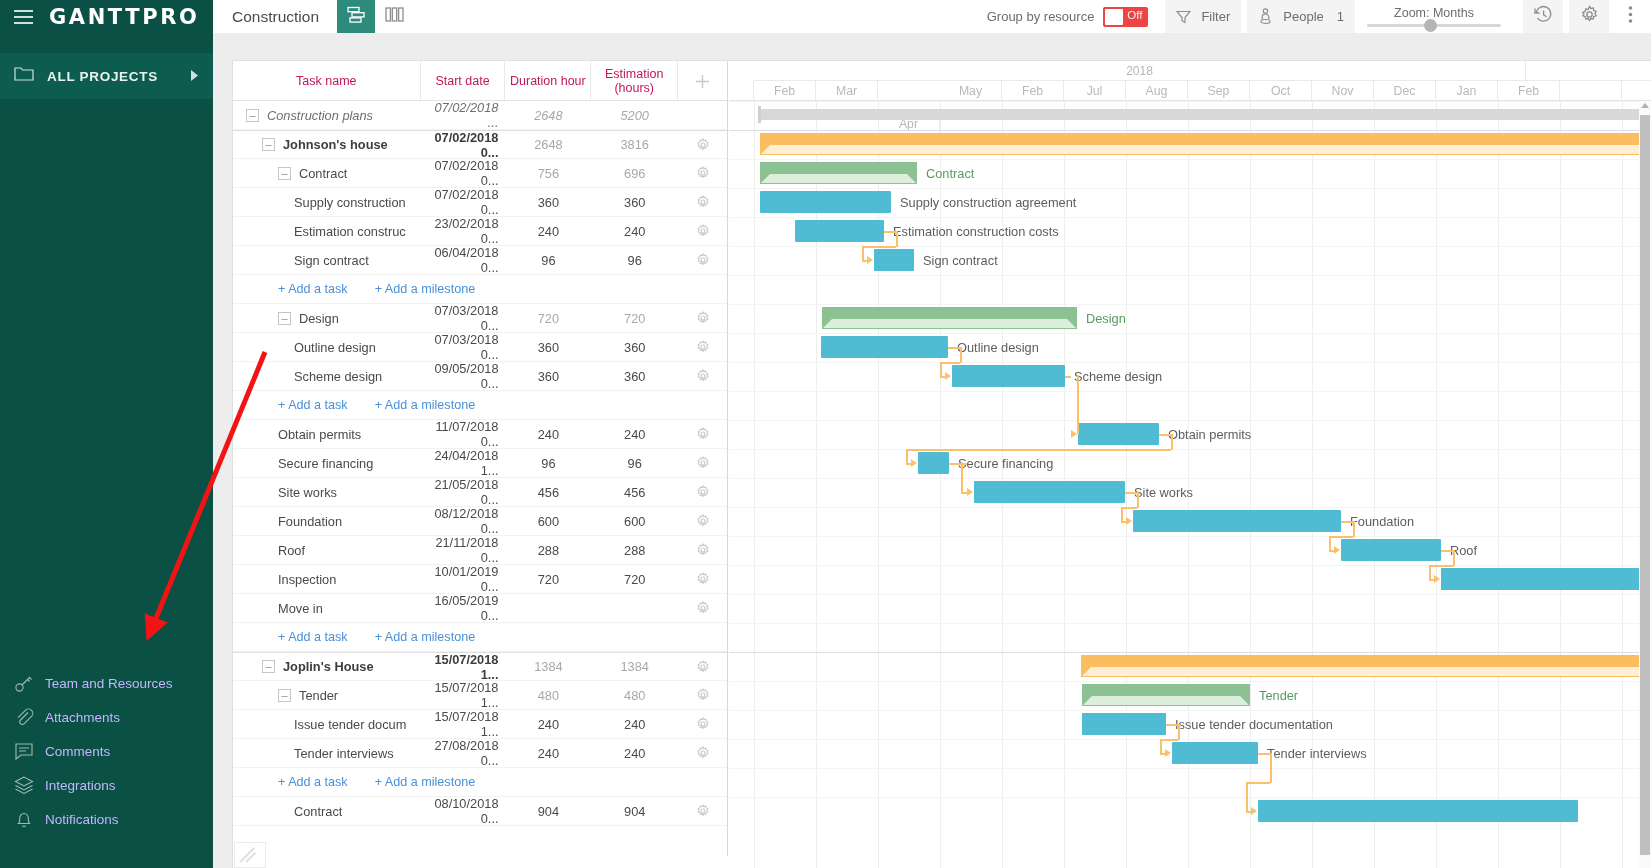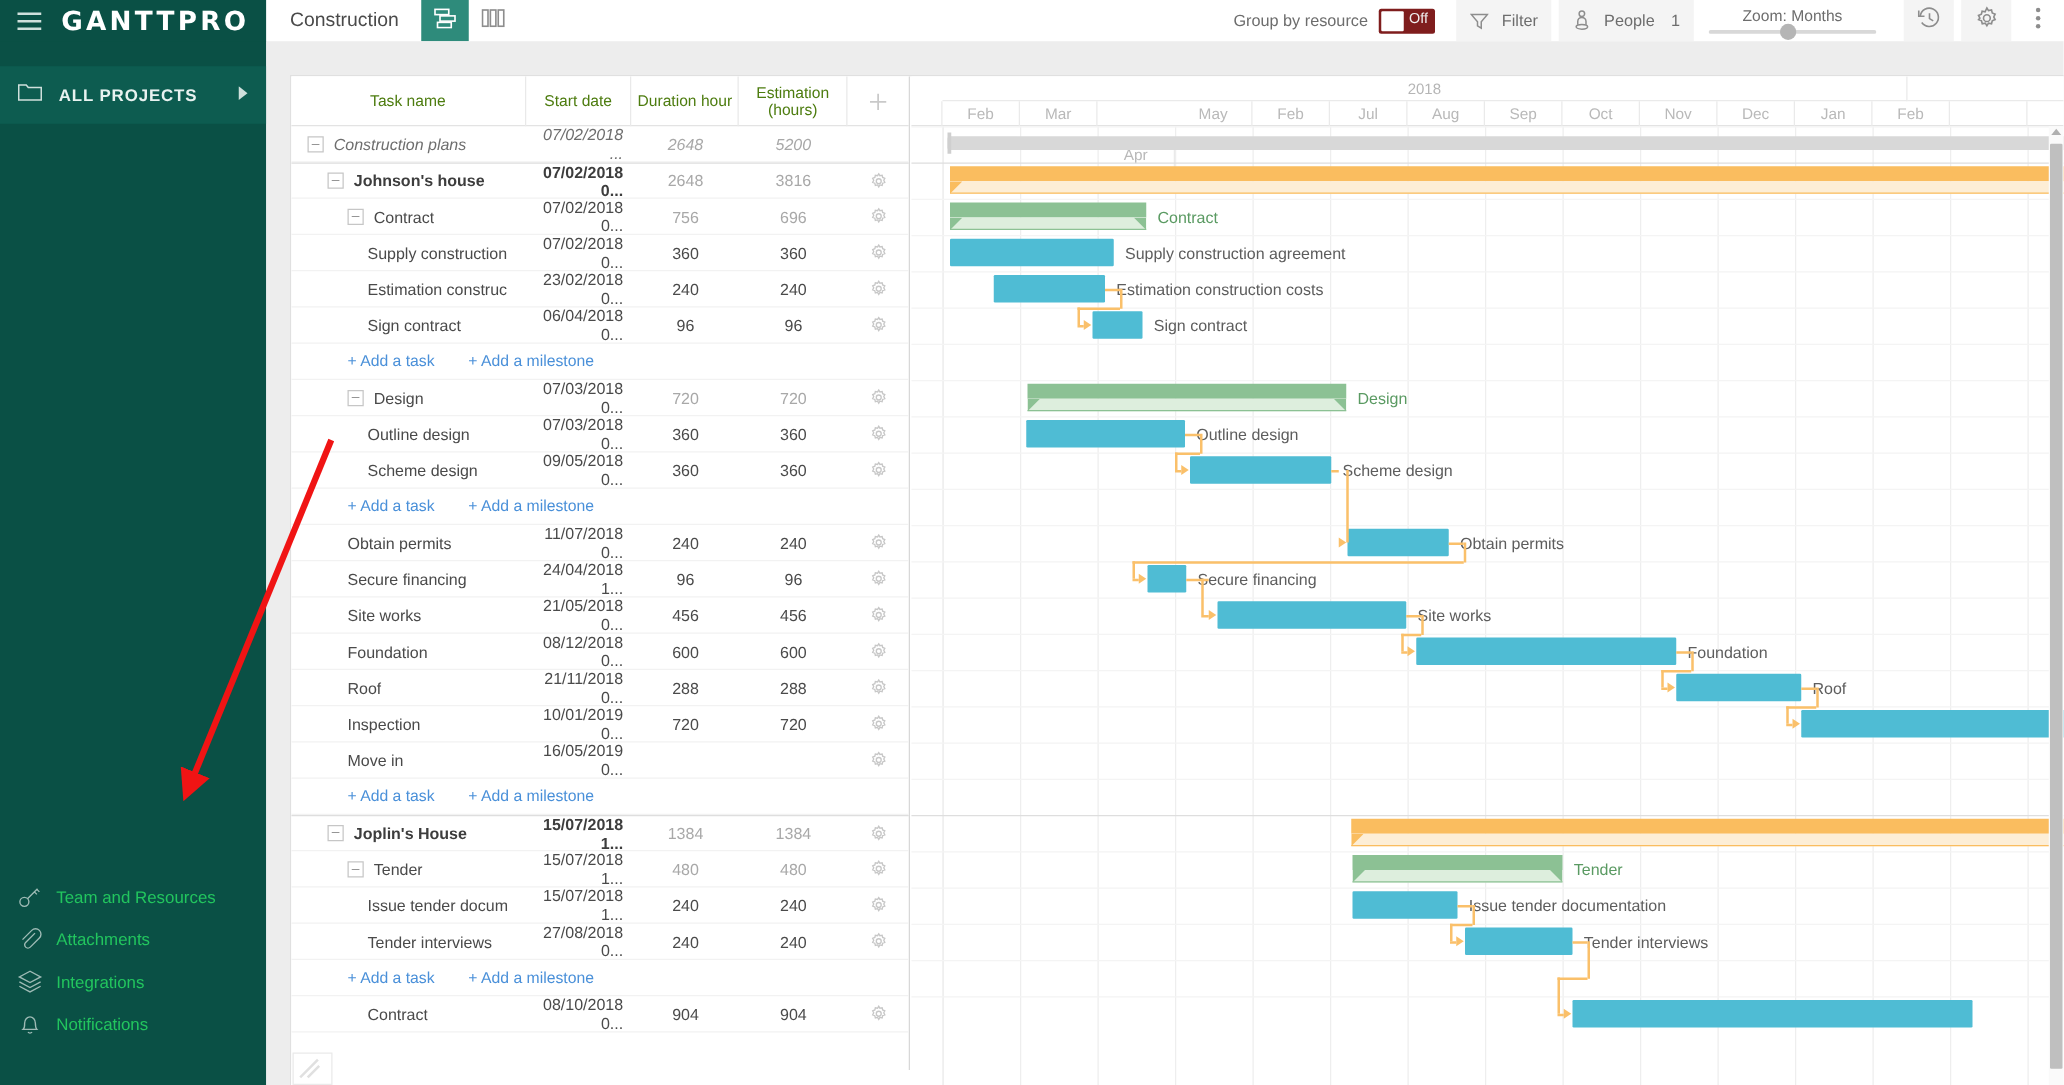--- a/index.html
+++ b/index.html
@@ -43,21 +43,21 @@
   }
   .sb-bottom { position: absolute; left: 0; bottom: 0; width: 213px; padding-bottom: 32px; }
   .sb-item {
     height: 34px; display: flex; align-items: center; padding-left: 10px; cursor: pointer;
   }
   .sb-item .sb-ico {
     width: 28px; display: flex; align-items: center; justify-content: center;
     opacity: .8;
   }
   .sb-item .sb-txt {
-    color: #22c55e; font-size: 13.5px; margin-left: 7px;
+    color: #c4b5fd; font-size: 13.5px; margin-left: 7px;
   }
 
   
   #topbar {
     position: absolute; left: 213px; top: 0; width: 1438px; height: 33px;
     background: #ffffff; display: flex; align-items: center;
   }
   #proj-title {
     color: #4a4a4a; font-size: 15.5px; margin-left: 19px; margin-right: 18px;
     white-space: nowrap;
@@ -72,21 +72,21 @@
   }
   .tb-group {
     display: flex; align-items: center; height: 33px;
     background: #f4f4f4; margin-left: 6px; padding: 0 11px; cursor: pointer;
     white-space: nowrap;
   }
   .tb-plain { background: transparent; }
   .tb-label { color: #6d6d6d; font-size: 13px; }
   .tb-count { color: #6d6d6d; font-size: 13px; margin-left: 13px; }
   .toggle {
-    width: 45px; height: 20px; background: #7f1d1d; border-radius: 2px;
+    width: 45px; height: 20px; background: #ef4444; border-radius: 2px;
     margin-left: 9px; position: relative; cursor: pointer;
   }
   .toggle .knob {
     position: absolute; left: 2px; top: 2px; width: 18px; height: 16px;
     background: #ffffff; border-radius: 1px;
   }
   .toggle .tg-off {
     position: absolute; right: 6px; top: 2px; color: #f0f0f0; font-size: 11.5px;
   }
   #zoomctl {
@@ -120,21 +120,21 @@
   }
 
   
   #grid {
     position: absolute; left: 0; top: 0; width: 495px; height: 100%;
     border-right: 1px solid #d8d8d8; background: #fff;
   }
   #grid-head { height: 40px; display: flex; border-bottom: 1px solid #e3e3e3; }
   .gh {
     display: flex; align-items: center; justify-content: center;
-    color: #4d7c0f; font-size: 12.5px; text-align: center; line-height: 14px;
+    color: #be185d; font-size: 12.5px; text-align: center; line-height: 14px;
     border-right: 1px solid #e9e9e9; height: 40px;
   }
   .gh.c-name { width: 188px; }
   .gh.c-start { width: 85px; }
   .gh.c-dur { width: 86px; }
   .gh.c-est { width: 87px; }
   .gh.c-add { width: 49px; border-right: none; }
 
   .grow {
     height: 29px; display: flex; align-items: center;
@@ -311,20 +311,29 @@
         </span>
         <span class="sb-txt">Team and Resources</span>
       </div>
       <div class="sb-item">
         <span class="sb-ico">
           <svg width="20" height="20" viewBox="0 0 20 20" fill="none" stroke="#c3d5d1" stroke-width="1.1">
             <path d="M14 5.5L6.5 13a2.6 2.6 0 003.7 3.7l7.3-7.3a4.3 4.3 0 10-6.1-6.1L4 10.7"></path>
           </svg>
         </span>
         <span class="sb-txt">Attachments</span>
+      </div>
+      <div class="sb-item">
+        <span class="sb-ico">
+          <svg width="20" height="20" viewBox="0 0 20 20" fill="none" stroke="#c3d5d1" stroke-width="1.1">
+            <path d="M2 3h16v11H7l-5 4z"></path>
+              <path d="M5 7h10M5 10h7"></path>
+          </svg>
+        </span>
+        <span class="sb-txt">Comments</span>
       </div>
       <div class="sb-item">
         <span class="sb-ico">
           <svg width="20" height="20" viewBox="0 0 20 20" fill="none" stroke="#c3d5d1" stroke-width="1.1">
             <path d="M10 2L1.5 6.5 10 11l8.5-4.5z"></path>
               <path d="M1.5 10.5L10 15l8.5-4.5"></path>
               <path d="M1.5 14L10 18.5l8.5-4.5"></path>
           </svg>
         </span>
         <span class="sb-txt">Integrations</span>

